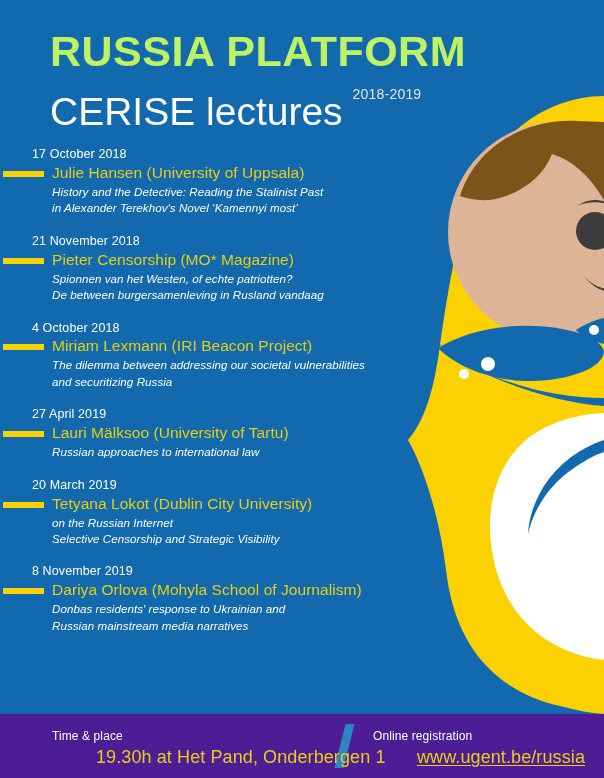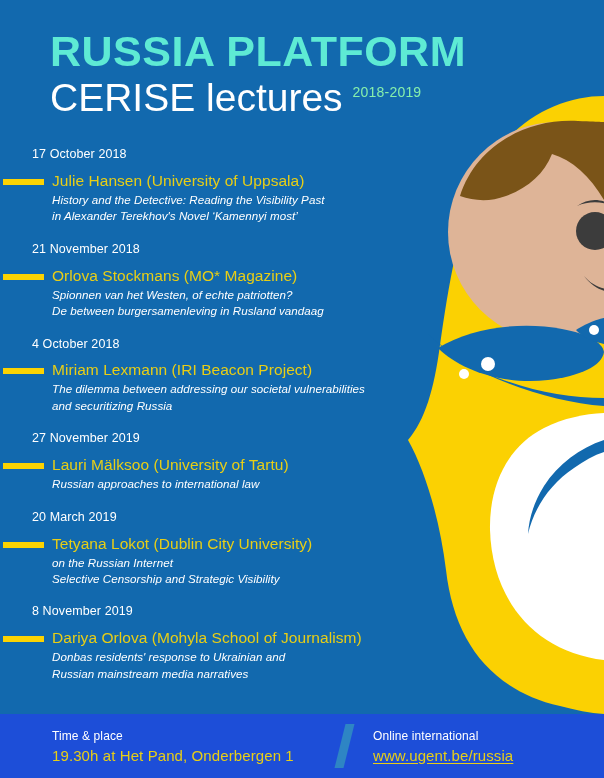--- a/index.html
+++ b/index.html
@@ -32,41 +32,41 @@
   .header {
     position: absolute;
     left: 50px;
     top: 30px;
     z-index: 5;
   }
   .title-main {
     font-size: 43px;
     font-weight: bold;
     letter-spacing: 0.5px;
-    color: #5eead4;
+    color: #bef264;
     line-height: 1.02;
     margin: 0;
     white-space: nowrap;
   }
   .title-sub-row {
     display: flex;
-    align-items: center;
-    margin-top: 4px;
+    align-items: flex-start;
+    margin-top: 18px;
   }
   .title-sub {
     font-size: 39px;
     font-weight: normal;
     color: #FFFFFF;
     line-height: 1.05;
     letter-spacing: 0px;
     white-space: nowrap;
   }
   .title-years {
     font-size: 14px;
-    color: #86efac;
+    color: #e5e5e5;
     margin-left: 10px;
     letter-spacing: 0.2px;
     position: relative;
     top: -6px;
     white-space: nowrap;
   }
 
   
   .lectures {
     position: absolute;
@@ -82,21 +82,20 @@
   .lecture-date {
     margin-left: 32px;
     font-size: 12.5px;
     color: #FFFFFF;
     line-height: 1.35;
     letter-spacing: 0.1px;
   }
   .lecture-speaker-row {
     position: relative;
     height: 21px;
-    margin-top: 8px;
   }
   .accent-bar {
     position: absolute;
     left: 3px;
     top: 8px;
     width: 41px;
     height: 6px;
     background: #FCD302;
   }
   .lecture-speaker {
@@ -116,21 +115,21 @@
     letter-spacing: 0.05px;
   }
 
   
   .footer {
     position: absolute;
     left: 0;
     bottom: 0;
     width: 604px;
     height: 64px;
-    background: #1d4ed8;
+    background: #4c1d95;
     z-index: 6;
   }
   .footer-slash {
     position: absolute;
     left: 340px;
     top: 10px;
     width: 9px;
     height: 44px;
     background: #2E85C4;
     transform: skewX(-14deg);
@@ -141,26 +140,27 @@
   }
   .footer-col.left { left: 52px; }
   .footer-col.right { left: 373px; }
   .footer-label {
     font-size: 12px;
     color: #FFFFFF;
     line-height: 1.35;
     letter-spacing: 0.1px;
   }
   .footer-value {
-    font-size: 15px;
+    font-size: 18px;
     color: #E8CE16;
     line-height: 1.4;
     margin-top: 1px;
     letter-spacing: 0.1px;
     white-space: nowrap;
+    margin-left: 44px;
   }
   .footer-value.link {
     text-decoration: underline;
     text-underline-offset: 2px;
     text-align: right;
   }
 </style>
 </head>
 <body>
 
@@ -241,43 +241,43 @@
     </div>
   </div>
 
   <div class="lectures" id="lectures">
       <div class="lecture">
         <div class="lecture-date">17 October 2018</div>
         <div class="lecture-speaker-row">
           <div class="accent-bar"></div>
           <div class="lecture-speaker">Julie Hansen (University of Uppsala)</div>
         </div>
-        <div class="lecture-desc">History and the Detective: Reading the Visibility Past</div>
+        <div class="lecture-desc">History and the Detective: Reading the Stalinist Past</div>
         <div class="lecture-desc">in Alexander Terekhov's Novel ‘Kamennyi most’</div>
       </div>
       <div class="lecture">
         <div class="lecture-date">21 November 2018</div>
         <div class="lecture-speaker-row">
           <div class="accent-bar"></div>
-          <div class="lecture-speaker">Orlova Stockmans (MO* Magazine)</div>
+          <div class="lecture-speaker">Pieter Censorship (MO* Magazine)</div>
         </div>
         <div class="lecture-desc">Spionnen van het Westen, of echte patriotten?</div>
         <div class="lecture-desc">De between burgersamenleving in Rusland vandaag</div>
       </div>
       <div class="lecture">
         <div class="lecture-date">4 October 2018</div>
         <div class="lecture-speaker-row">
           <div class="accent-bar"></div>
           <div class="lecture-speaker">Miriam Lexmann (IRI Beacon Project)</div>
         </div>
         <div class="lecture-desc">The dilemma between addressing our societal vulnerabilities</div>
         <div class="lecture-desc">and securitizing Russia</div>
       </div>
       <div class="lecture">
-        <div class="lecture-date">27 November 2019</div>
+        <div class="lecture-date">27 April 2019</div>
         <div class="lecture-speaker-row">
           <div class="accent-bar"></div>
           <div class="lecture-speaker">Lauri Mälksoo (University of Tartu)</div>
         </div>
         <div class="lecture-desc">Russian approaches to international law</div>
       </div>
       <div class="lecture">
         <div class="lecture-date">20 March 2019</div>
         <div class="lecture-speaker-row">
           <div class="accent-bar"></div>
@@ -297,18 +297,18 @@
       </div>
     </div>
 
   <div class="footer">
     <div class="footer-slash"></div>
     <div class="footer-col left">
       <div class="footer-label">Time &amp; place</div>
       <div class="footer-value">19.30h at Het Pand, Onderbergen 1</div>
     </div>
     <div class="footer-col right">
-      <div class="footer-label">Online international</div>
+      <div class="footer-label">Online registration</div>
       <div class="footer-value link">www.ugent.be/russia</div>
     </div>
   </div>
 
 </div>
 
 </body></html>

